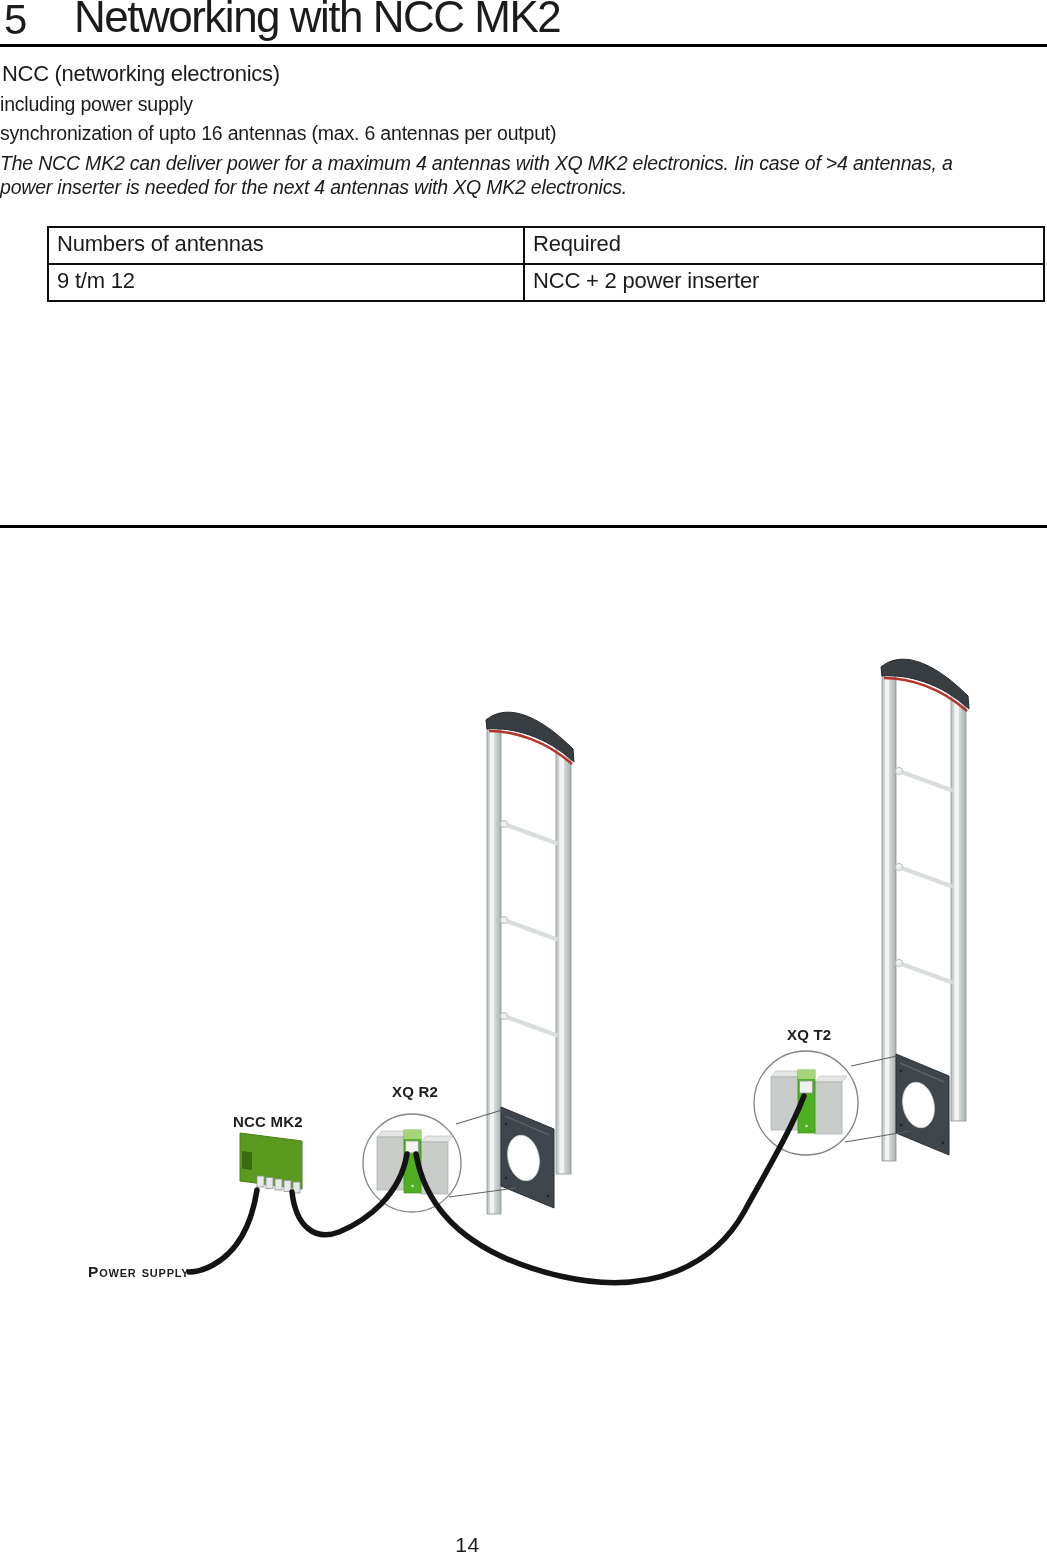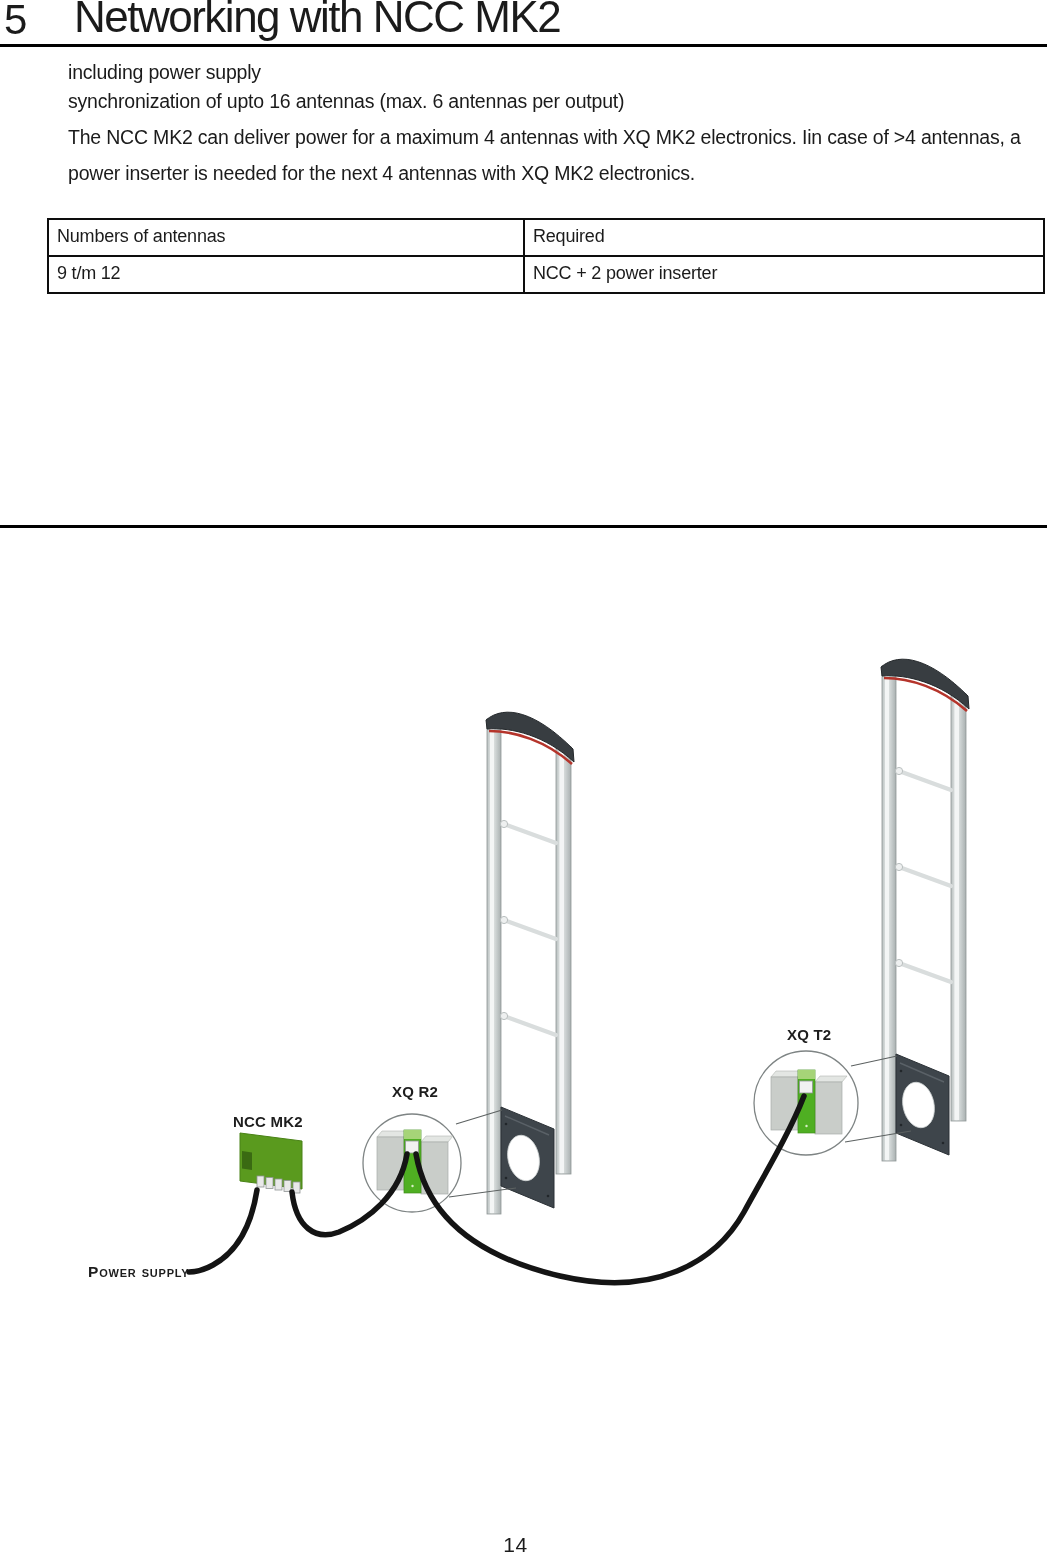--- a/index.html
+++ b/index.html
@@ -24,71 +24,72 @@
   .page-title {
     font-size: 44px; line-height: 46px;
     letter-spacing: -1.5px; font-weight: 400;
     margin-top: -6px;
   }
   .title-rule { border: 0; border-top: 3px solid #000; margin: 2px 0 0 0; width: 1047px; }
 
   
   .intro { margin-top: 14px; }
   .intro-head { margin: 0 0 6px 2px; font-size: 22px; letter-spacing: -0.3px; }
-  .indent { margin-left: 68px; font-size: 19.5px; letter-spacing: -0.2px; }
+  .indent { font-size: 19.5px; letter-spacing: -0.2px; }
   .indent .line { margin: 0 0 7px 0; line-height: 22px; max-width: 972px; }
-  .indent .line.para { line-height: 36px; margin-bottom: 0; }
+  .indent .line.para { line-height: 24px; margin-bottom: 0; font-style: italic; }
 
   
   table.req {
     border-collapse: collapse;
     margin: 27px 0 0 47px;
     width: 996px;
     table-layout: fixed;
   }
   table.req th, table.req td {
     border: 2.5px solid #0d0d0d;
     font-weight: 400;
     text-align: left;
-    font-size: 18px;
+    font-size: 22px;
     letter-spacing: -0.2px;
     padding: 3px 8px 6px 8px;
     height: 26px;
     vertical-align: middle;
     white-space: nowrap;
     overflow: hidden;
   }
   table.req col.c1 { width: 476px; }
   table.req col.c2 { width: 520px; }
 
   .mid-rule { border: 0; border-top: 3px solid #000; margin: 0; width: 1047px; position: absolute; top: 525px; left: 0; }
 
   
   .diagram-svg { position: absolute; top: 620px; left: 0; }
   .diag-label { font-family: "Liberation Sans", "DejaVu Sans", sans-serif; font-size: 15px; font-weight: 700; fill: #1d1d1d; letter-spacing: 0.2px; }
   .diag-label-ps { font-family: "Liberation Sans", "DejaVu Sans", sans-serif; font-size: 15.5px; font-weight: 700; fill: #1d1d1d; font-variant: small-caps; letter-spacing: 0.8px; }
 
   
   .page-num {
     position: absolute; top: 1533px; left: 0; width: 935px;
-    text-align: center; font-size: 21px; letter-spacing: 0.5px; padding-left: 48px;
+    text-align: center; font-size: 21px; letter-spacing: 0.5px;
   }
 </style>
 </head>
 <body>
 
 <div class="page">
 
   <div class="header">
     <span class="sec-num">5</span>
     <span class="page-title">Networking with NCC MK2</span>
   </div>
   <hr class="title-rule">
 
   <div class="intro">
+    <p class="intro-head">NCC (networking electronics)</p>
     <div class="indent">
       <p class="line">including power supply</p>
       <p class="line">synchronization of upto 16 antennas (max. 6 antennas per output)</p>
       <p class="line para">The NCC MK2 can deliver power for a maximum 4 antennas with XQ MK2 electronics.  Iin case of &gt;4 antennas, a power inserter is needed for the next 4 antennas with XQ MK2 electronics.</p>
     </div>
   </div>
 
   <table class="req">
     <colgroup>
         <col class="c1">

